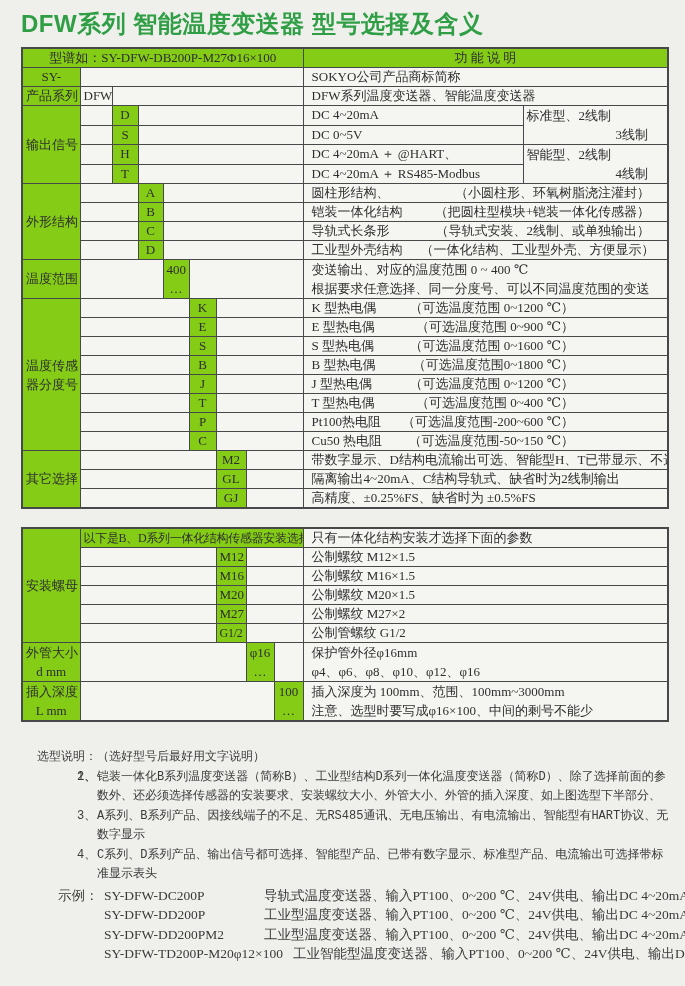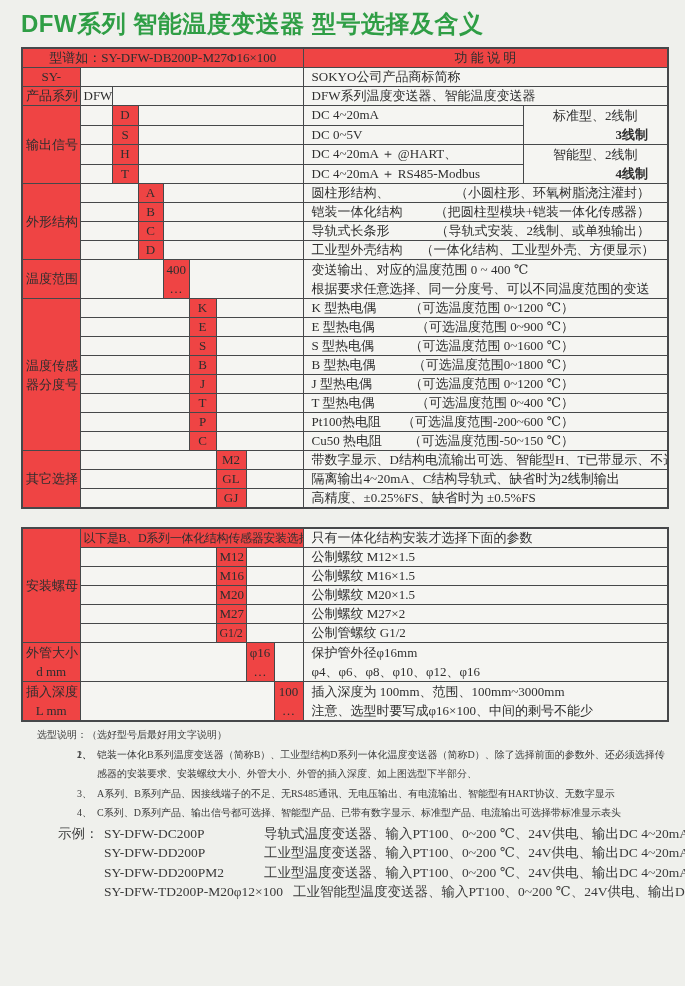--- a/index.html
+++ b/index.html
@@ -16,35 +16,35 @@
     margin:2px 0 7px 0;letter-spacing:0.5px;
   }
   table{border-collapse:collapse;table-layout:fixed;width:646px;
         border:2px solid #46484a;background:#f5f5f2;}
   td{
     border:1px solid #46484a;
     font-size:13px;line-height:18px;height:18px;
     padding:0 3px;overflow:hidden;white-space:nowrap;
     vertical-align:middle;
   }
-  td.green{background:#ef4444;}
+  td.green{background:#84cc16;}
   td.center{text-align:center;}
   td.desc{padding-left:8px;}
   td.h2{height:38px;}
   .two-line div{line-height:19px;height:19px;}
   .flexline{display:flex;justify-content:space-between;gap:18px;}
   .pad-r90{padding-right:90px;}
   .pad-r14{padding-right:14px;}
-  .side-l1{text-align:center;}
-  .side-l2{text-align:right;padding-right:16px;font-weight:bold;}
+  .side-l1{text-align:left;}
+  .side-l2{text-align:right;padding-right:16px;}
   .code-dots{line-height:17px;}
   .gap{height:18px;}
   .smallcell{font-size:12px;letter-spacing:-0.3px;}
   
-  .notes{margin-top:3px;font-size:10px;line-height:19.5px;color:#3a3a3a;}
+  .notes{margin-top:26px;font-size:12px;line-height:19.5px;color:#3a3a3a;font-family:Liberation Mono, monospace;}
   .notes-heading{padding-left:16px;}
   .note-item{position:relative;padding-left:76px;margin-top:0;}
   .note-num{position:absolute;left:56px;top:0;}
   .examples{margin-top:1px;font-size:13.5px;line-height:19.5px;color:#3a3a3a;}
   .example-row{display:flex;padding-left:37px;}
   .ex-prefix{width:46px;flex:0 0 auto;}
   .ex-model{min-width:150px;flex:0 0 auto;white-space:nowrap;padding-right:10px;}
   .ex-desc{white-space:nowrap;}
 </style>
 </head>

